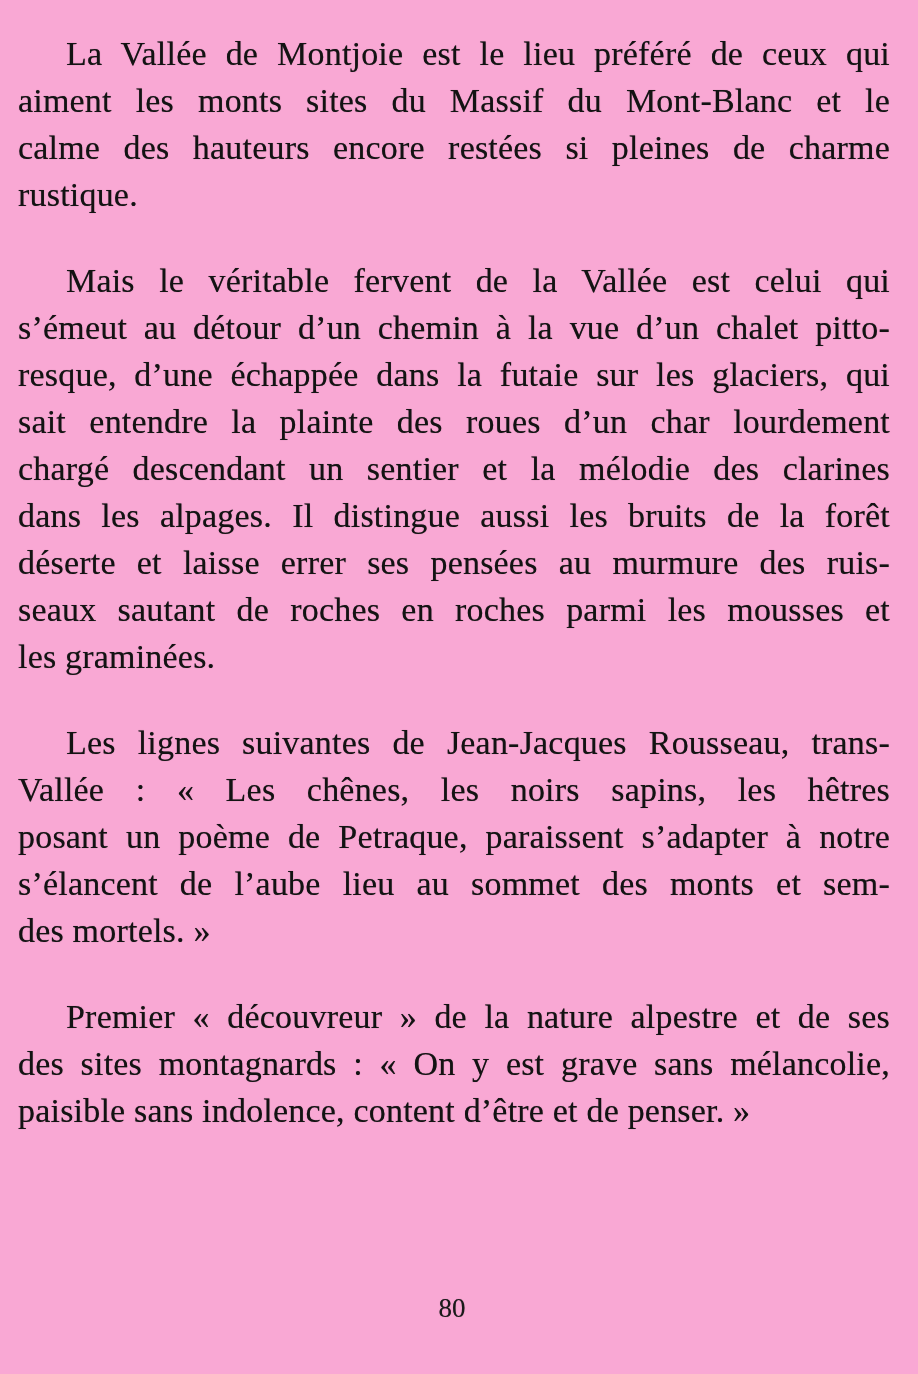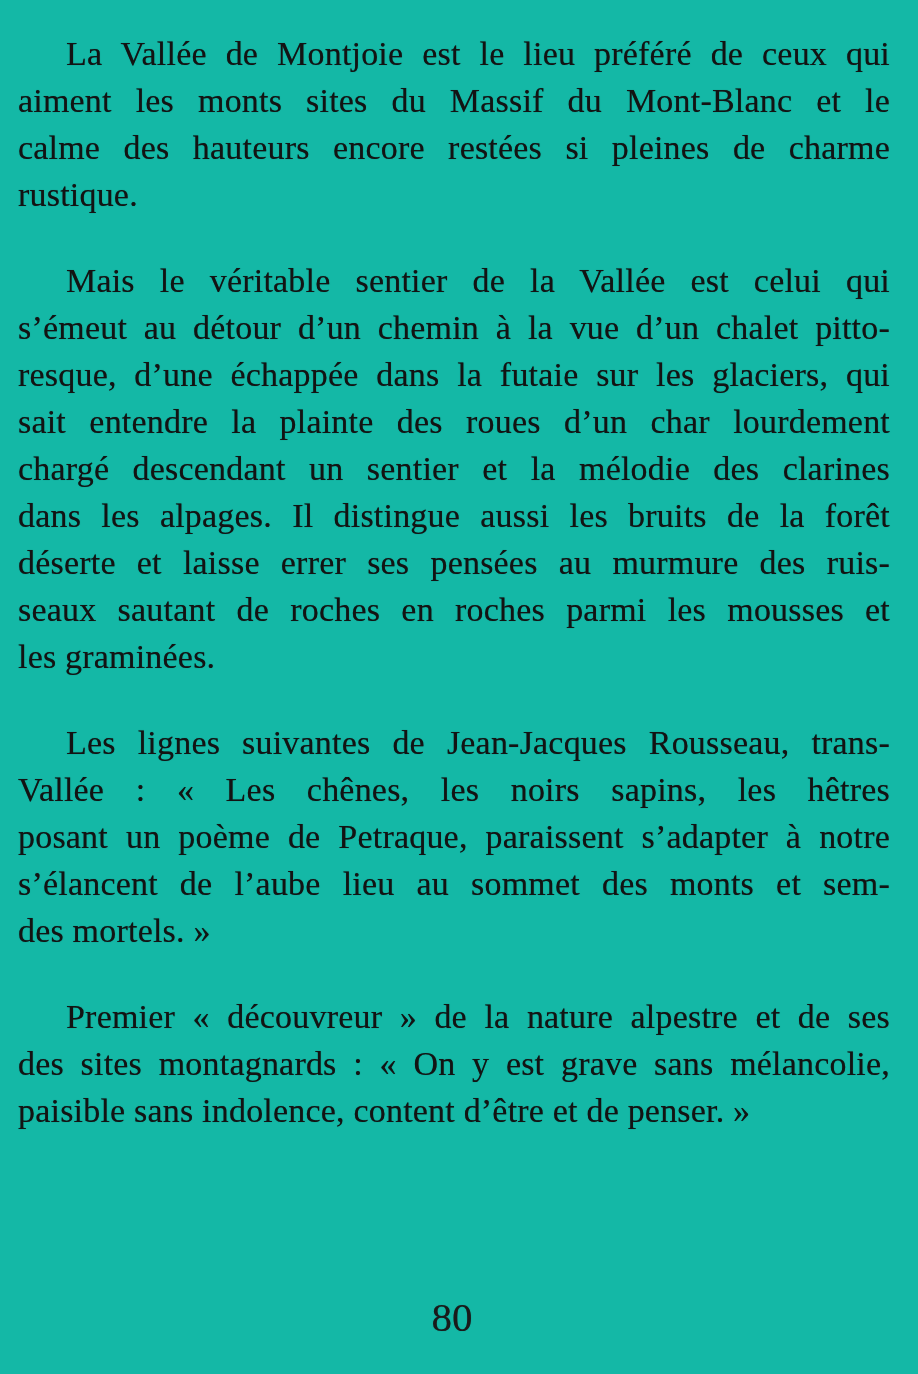--- a/index.html
+++ b/index.html
@@ -4,21 +4,21 @@
 <style>
   html, body {
     margin: 0;
     padding: 0;
     background: #ffffff;
   }
   .page {
     position: relative;
     width: 918px;
     height: 1374px;
-    background: #14b8a6;
+    background: #f9a8d4;
     box-sizing: border-box;
     padding: 30px 28px 0 18px;
     overflow: hidden;
     font-family: "Liberation Serif", "DejaVu Serif", serif;
     color: #131313;
   }
   .text-block {
     width: 100%;
   }
   .paragraph {
@@ -44,38 +44,38 @@
     text-align-last: left;
   }
   .footer {
     position: absolute;
     left: 0;
     right: 14px;
     top: 1293px;
     text-align: center;
   }
   .page-number {
-    font-size: 41px;
+    font-size: 27px;
     color: #1a1a1a;
     text-shadow: 0 0 0.7px rgba(10,10,10,0.5);
   }
 </style>
 </head>
 <body>
 
 <div class="page">
   <div class="text-block">
       <div class="paragraph">
         <div class="line first">La Vallée de Montjoie est le lieu préféré de ceux qui</div>
         <div class="line">aiment les monts sites du Massif du Mont-Blanc et le</div>
         <div class="line">calme des hauteurs encore restées si pleines de charme</div>
         <div class="line last">rustique.</div>
       </div>
       <div class="paragraph">
-        <div class="line first">Mais le véritable sentier de la Vallée est celui qui</div>
+        <div class="line first">Mais le véritable fervent de la Vallée est celui qui</div>
         <div class="line">s’émeut au détour d’un chemin à la vue d’un chalet pitto-</div>
         <div class="line">resque, d’une échappée dans la futaie sur les glaciers, qui</div>
         <div class="line">sait entendre la plainte des roues d’un char lourdement</div>
         <div class="line">chargé descendant un sentier et la mélodie des clarines</div>
         <div class="line">dans les alpages. Il distingue aussi les bruits de la forêt</div>
         <div class="line">déserte et laisse errer ses pensées au murmure des ruis-</div>
         <div class="line">seaux sautant de roches en roches parmi les mousses et</div>
         <div class="line last">les graminées.</div>
       </div>
       <div class="paragraph">

